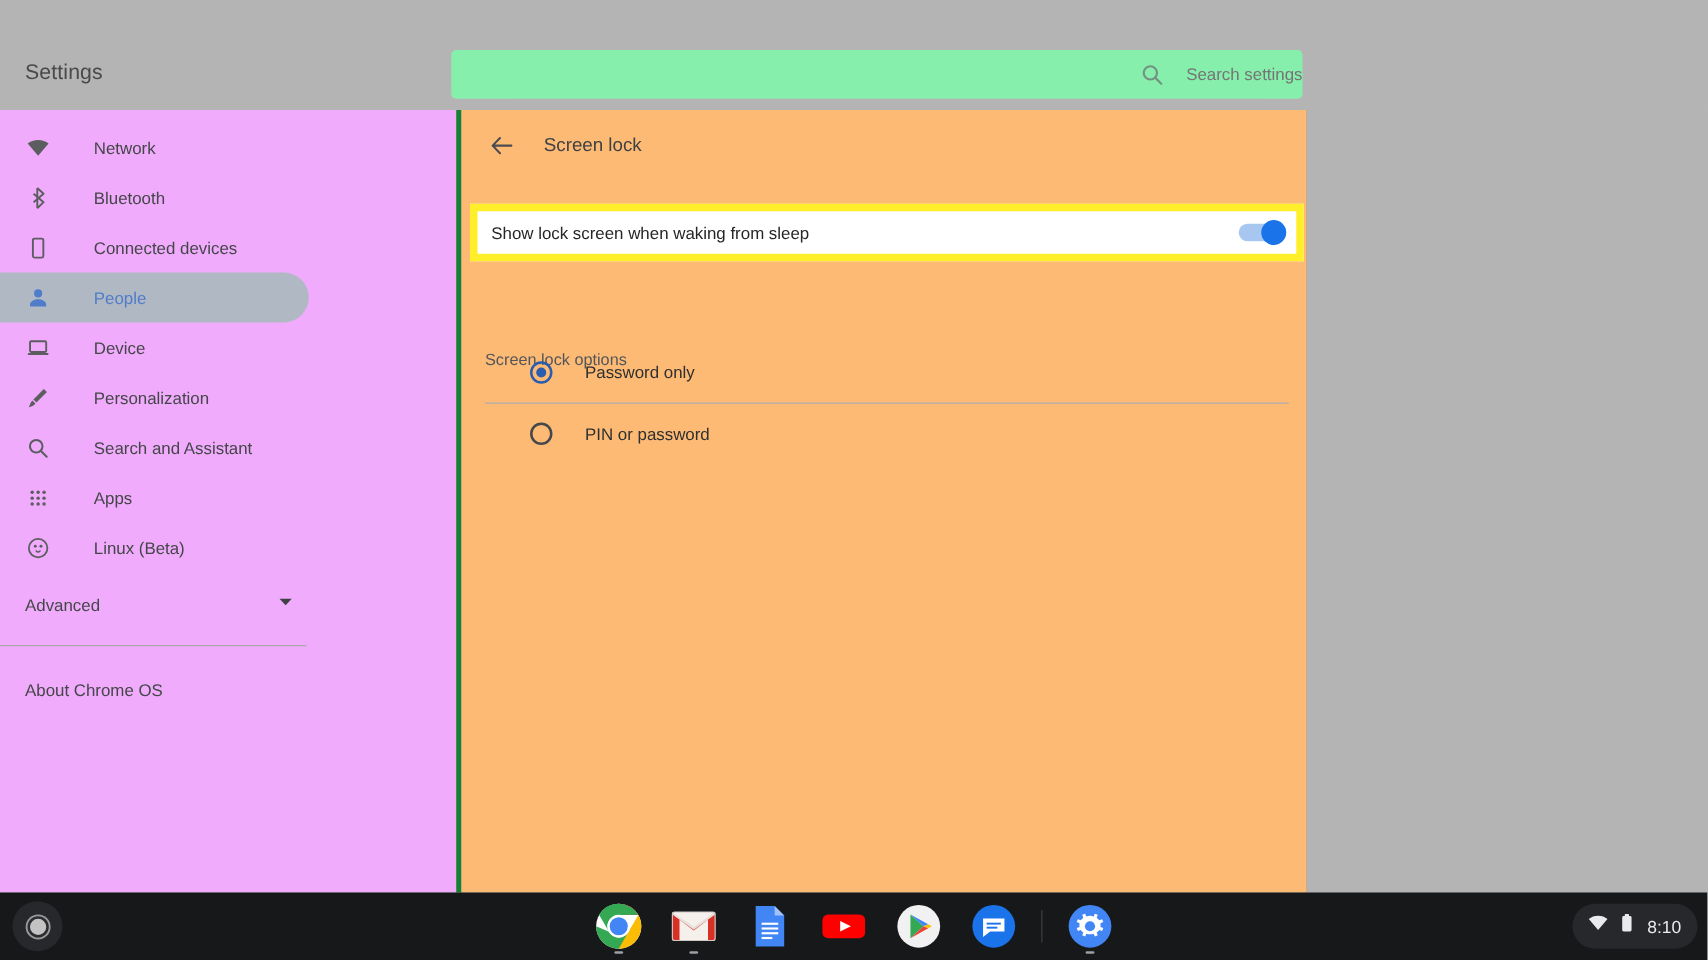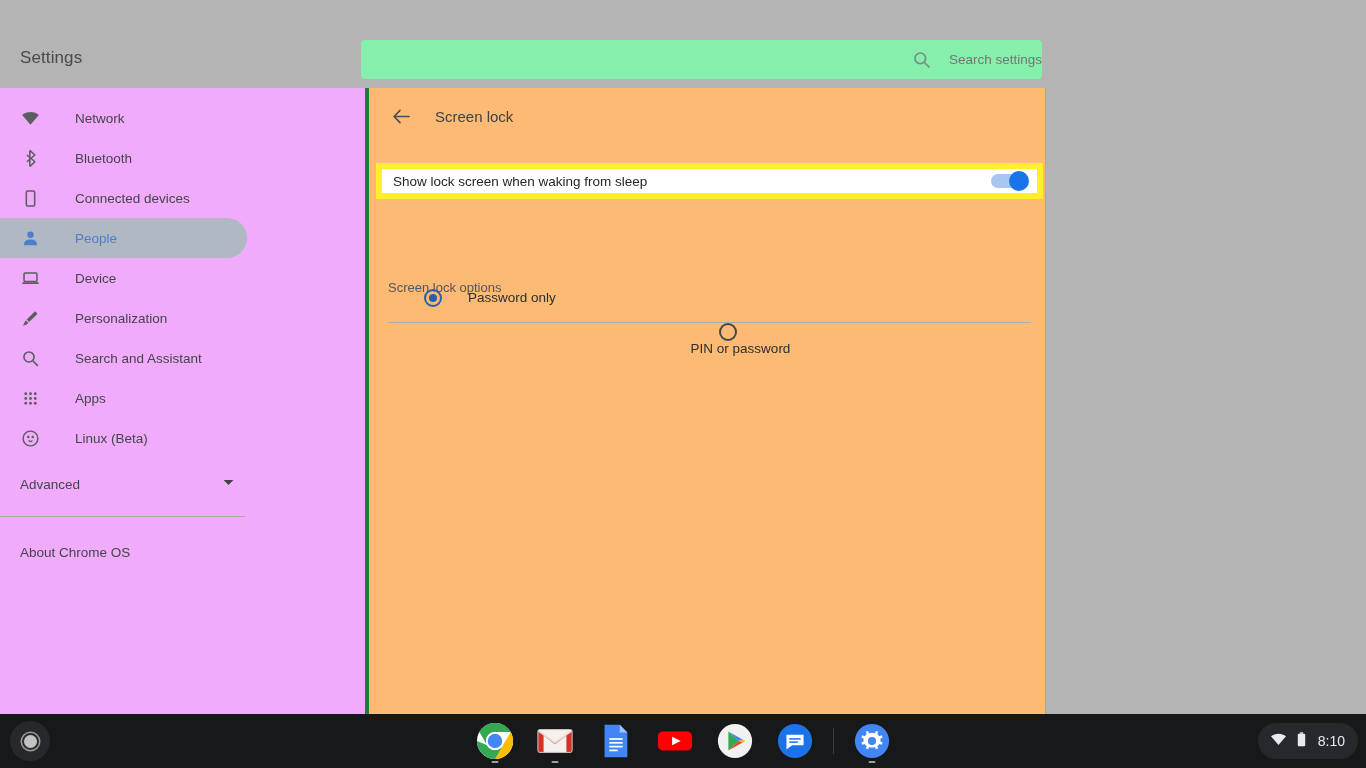--- a/index.html
+++ b/index.html
@@ -166,21 +166,21 @@
   .content-title {
     margin-left: 21px;
     font-size: 15px;
     color: #3f4144;
   }
 
   
   .highlight-box {
     position: absolute;
     left: 7px; top: 75px;
-    width: 667px; height: 36px;
+    width: 667px; height: 46px;
     border: 6px solid #ffef2b;
     background: #ffffff;
     display: flex;
     align-items: center;
     justify-content: space-between;
     padding: 0 10px 0 11px;
     cursor: default;
   }
   .toggle-label {
     font-size: 13.5px;
@@ -216,21 +216,21 @@
     width: 643px;
   }
   .radio-row {
     position: relative;
     display: flex;
     align-items: center;
     height: 49px;
     padding-left: 36px;
     cursor: default;
   }
-  .radio-row + .radio-row { border-top: 1px solid #adadad; flex-direction: column; }
+  .radio-row + .radio-row { border-top: 1px solid #adadad; }
   .radio {
     position: relative;
     width: 18px; height: 18px;
     flex: 0 0 18px;
     border-radius: 50%;
     border: 2px solid #45484b;
     display: flex; align-items: center; justify-content: center;
   }
   .radio.checked {
     border-color: #2a5db0;

